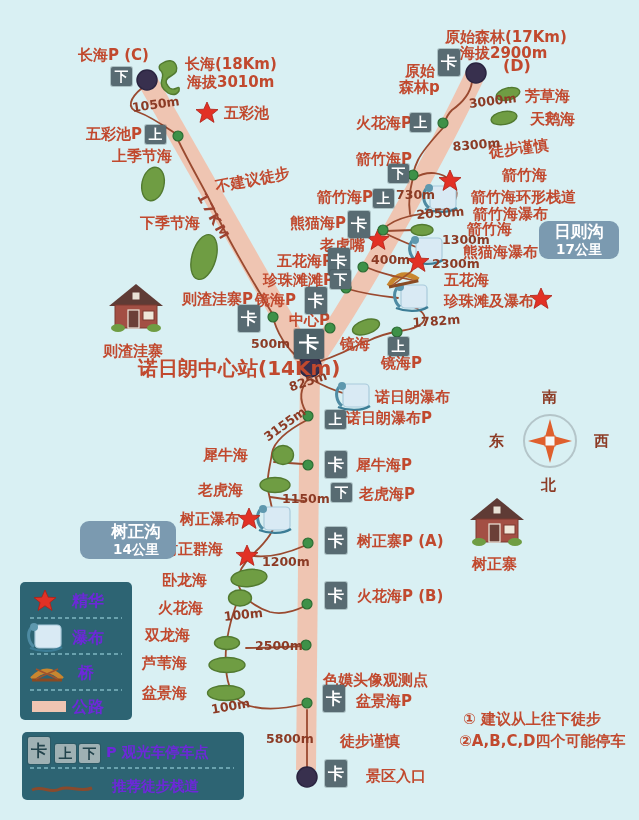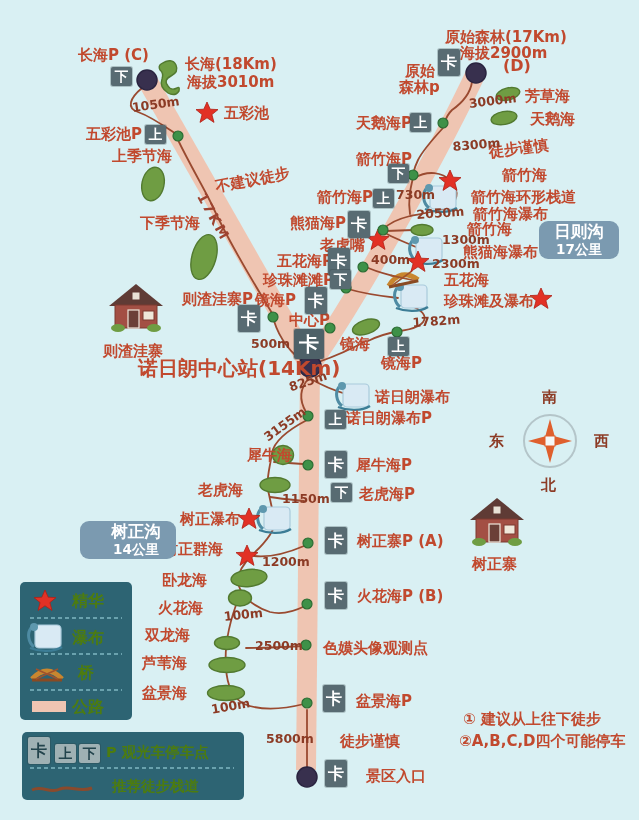--- a/index.html
+++ b/index.html
@@ -17,21 +17,21 @@
          box-shadow:0 0 0 1px rgba(40,55,60,.25);}
   .badge.tall{width:22px;height:27px;line-height:27px;font-size:16px;}
   .badge.big{width:30px;height:30px;line-height:30px;font-size:20px;background:#4e6168;}
   .badge.lgt{background:#9fb1b4;color:#23444d;}
   .vbox{position:absolute;background:#7b9ab0;color:#fff;font-weight:bold;text-align:center;
         border-radius:9px;padding:2px 7px;line-height:1.15;}
   .vbox .vn{font-size:16.5px;}
   .vbox .vd{font-size:13.5px;}
   .note{position:absolute;color:#c1492e;font-weight:bold;font-size:15px;white-space:nowrap;}
   .compass-lbl{position:absolute;color:#8c3b25;font-weight:bold;font-size:15px;}
-  .legend-txt{position:absolute;color:#4d7c0f;font-weight:bold;font-size:16px;white-space:nowrap;}
+  .legend-txt{position:absolute;color:#6d28d9;font-weight:bold;font-size:16px;white-space:nowrap;}
   .legend-txt.sm{font-size:14.5px;}
 </style>
 </head>
 <body>
 
 <div id="map">
 
 <svg id="art" width="639" height="820" viewBox="0 0 639 820">
   <defs>
     <g id="star5">
@@ -188,21 +188,21 @@
 <div class="lbl" style="left:182px;top:291px;">则渣洼寨P</div>
 <div class="lbl" style="left:103px;top:343px;">则渣洼寨</div>
 <div class="lbl" style="left:138px;top:357px;font-size:20px;">诺日朗中心站(14Km)</div>
 
 <div class="lbl" style="left:445px;top:29px;text-align:right;">原始森林(17Km)</div>
 <div class="lbl" style="left:460px;top:45px;">海拔2900m</div>
 <div class="lbl" style="left:503px;top:57px;font-size:16px;">(D)</div>
 <div class="lbl" style="left:405px;top:63px;">原始</div>
 <div class="lbl" style="left:399px;top:79px;">森林p</div>
 <div class="lbl" style="left:525px;top:88px;">芳草海</div>
-<div class="lbl" style="left:356px;top:115px;">天鹅海P</div>
+<div class="lbl" style="left:356px;top:115px;">火花海P</div>
 <div class="lbl" style="left:530px;top:111px;">天鹅海</div>
 <div class="lbl" style="left:488px;top:144px;transform:rotate(-7deg);">徒步谨慎</div>
 <div class="lbl" style="left:356px;top:151px;">箭竹海P</div>
 <div class="lbl" style="left:502px;top:167px;">箭竹海</div>
 <div class="lbl" style="left:317px;top:189px;">箭竹海P</div>
 <div class="lbl" style="left:471px;top:189px;">箭竹海环形栈道</div>
 <div class="lbl" style="left:473px;top:206px;">箭竹海瀑布</div>
 <div class="lbl" style="left:290px;top:215px;">熊猫海P</div>
 <div class="lbl" style="left:467px;top:221px;">箭竹海</div>
 <div class="lbl" style="left:320px;top:237px;">老虎嘴</div>
@@ -211,34 +211,34 @@
 <div class="lbl" style="left:444px;top:272px;">五花海</div>
 <div class="lbl" style="left:263px;top:272px;text-align:center;">珍珠滩滩P</div>
 <div class="lbl" style="left:444px;top:293px;">珍珠滩及瀑布</div>
 <div class="lbl" style="left:255px;top:292px;">镜海P</div>
 <div class="lbl" style="left:289px;top:312px;">中心P</div>
 <div class="lbl" style="left:340px;top:336px;">镜海</div>
 <div class="lbl" style="left:381px;top:355px;">镜海P</div>
 <div class="lbl" style="left:375px;top:389px;">诺日朗瀑布</div>
 <div class="lbl" style="left:346px;top:410px;">诺日朗瀑布P</div>
 
-<div class="lbl" style="left:203px;top:447px;margin-left:44px;">犀牛海</div>
+<div class="lbl" style="left:203px;top:447px;">犀牛海</div>
 <div class="lbl" style="left:356px;top:457px;">犀牛海P</div>
 <div class="lbl" style="left:198px;top:482px;">老虎海</div>
 <div class="lbl" style="left:359px;top:486px;">老虎海P</div>
 <div class="lbl" style="left:180px;top:511px;">树正瀑布</div>
 <div class="lbl" style="left:357px;top:533px;">树正寨P (A)</div>
 <div class="lbl" style="left:472px;top:556px;">树正寨</div>
 <div class="lbl" style="left:163px;top:541px;">树正群海</div>
 <div class="lbl" style="left:162px;top:572px;">卧龙海</div>
 <div class="lbl" style="left:158px;top:600px;">火花海</div>
 <div class="lbl" style="left:357px;top:588px;">火花海P (B)</div>
 <div class="lbl" style="left:145px;top:627px;">双龙海</div>
 <div class="lbl" style="left:142px;top:655px;">芦苇海</div>
-<div class="lbl" style="left:323px;top:640px;text-align:center;">色嫫头像观测点</div>
+<div class="lbl" style="left:323px;top:672px;text-align:center;">色嫫头像观测点</div>
 <div class="lbl" style="left:142px;top:685px;">盆景海</div>
 <div class="lbl" style="left:356px;top:693px;">盆景海P</div>
 <div class="lbl" style="left:340px;top:733px;">徒步谨慎</div>
 <div class="lbl" style="left:366px;top:768px;">景区入口</div>
 
 <div class="dist" style="left:131px;top:100px;transform:rotate(-8deg);">1050m</div>
 <div class="roadlbl" style="left:208px;top:190px;transform:rotate(61deg);">17KM</div>
 <div class="dist" style="left:468px;top:96px;transform:rotate(-7deg);">3000m</div>
 <div class="dist" style="left:452px;top:139px;transform:rotate(-5deg);">8300m</div>
 <div class="dist" style="left:396px;top:187px;">730m</div>

